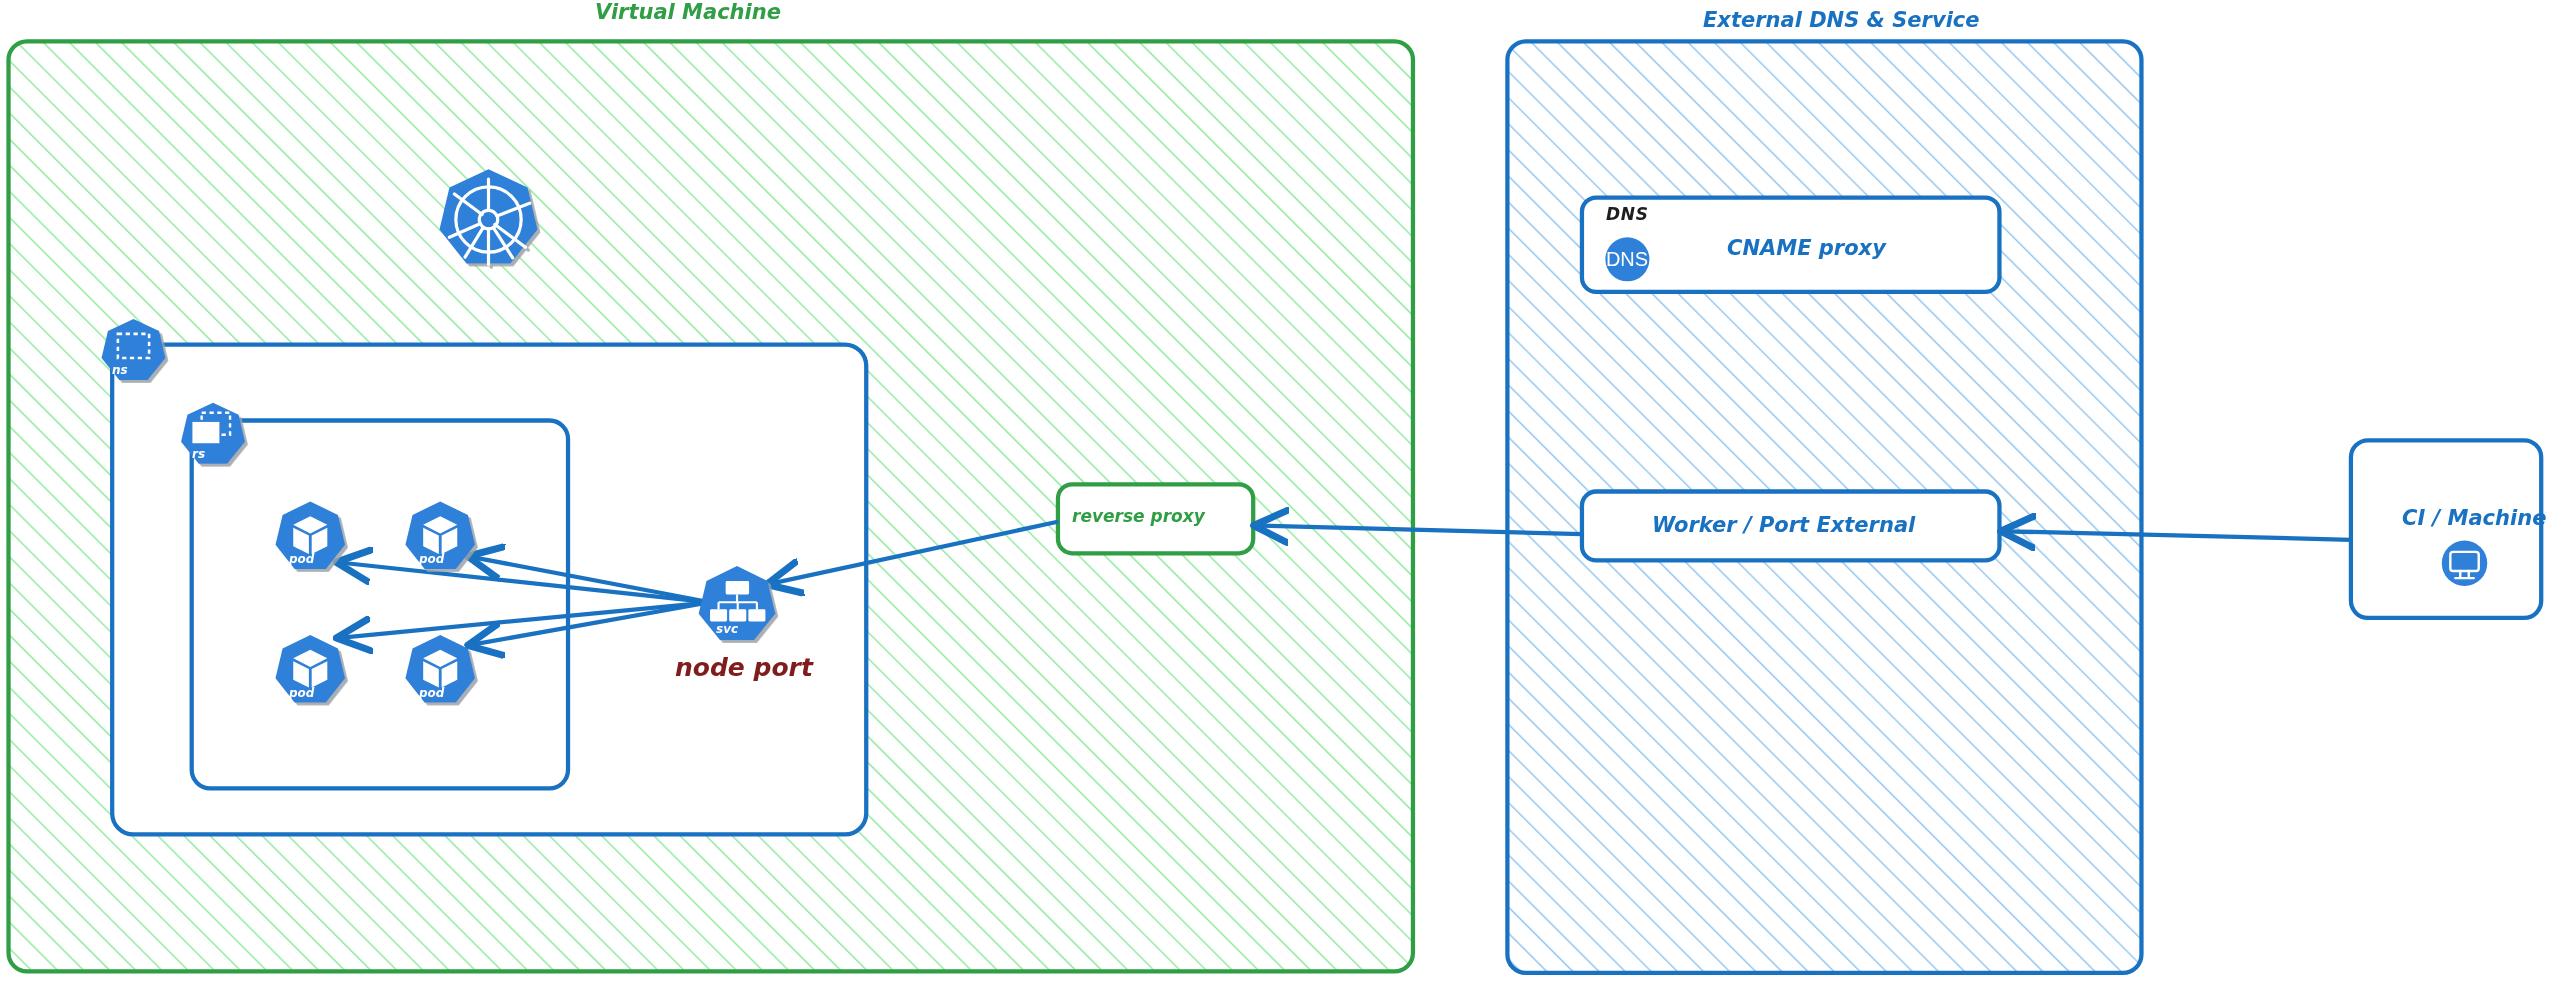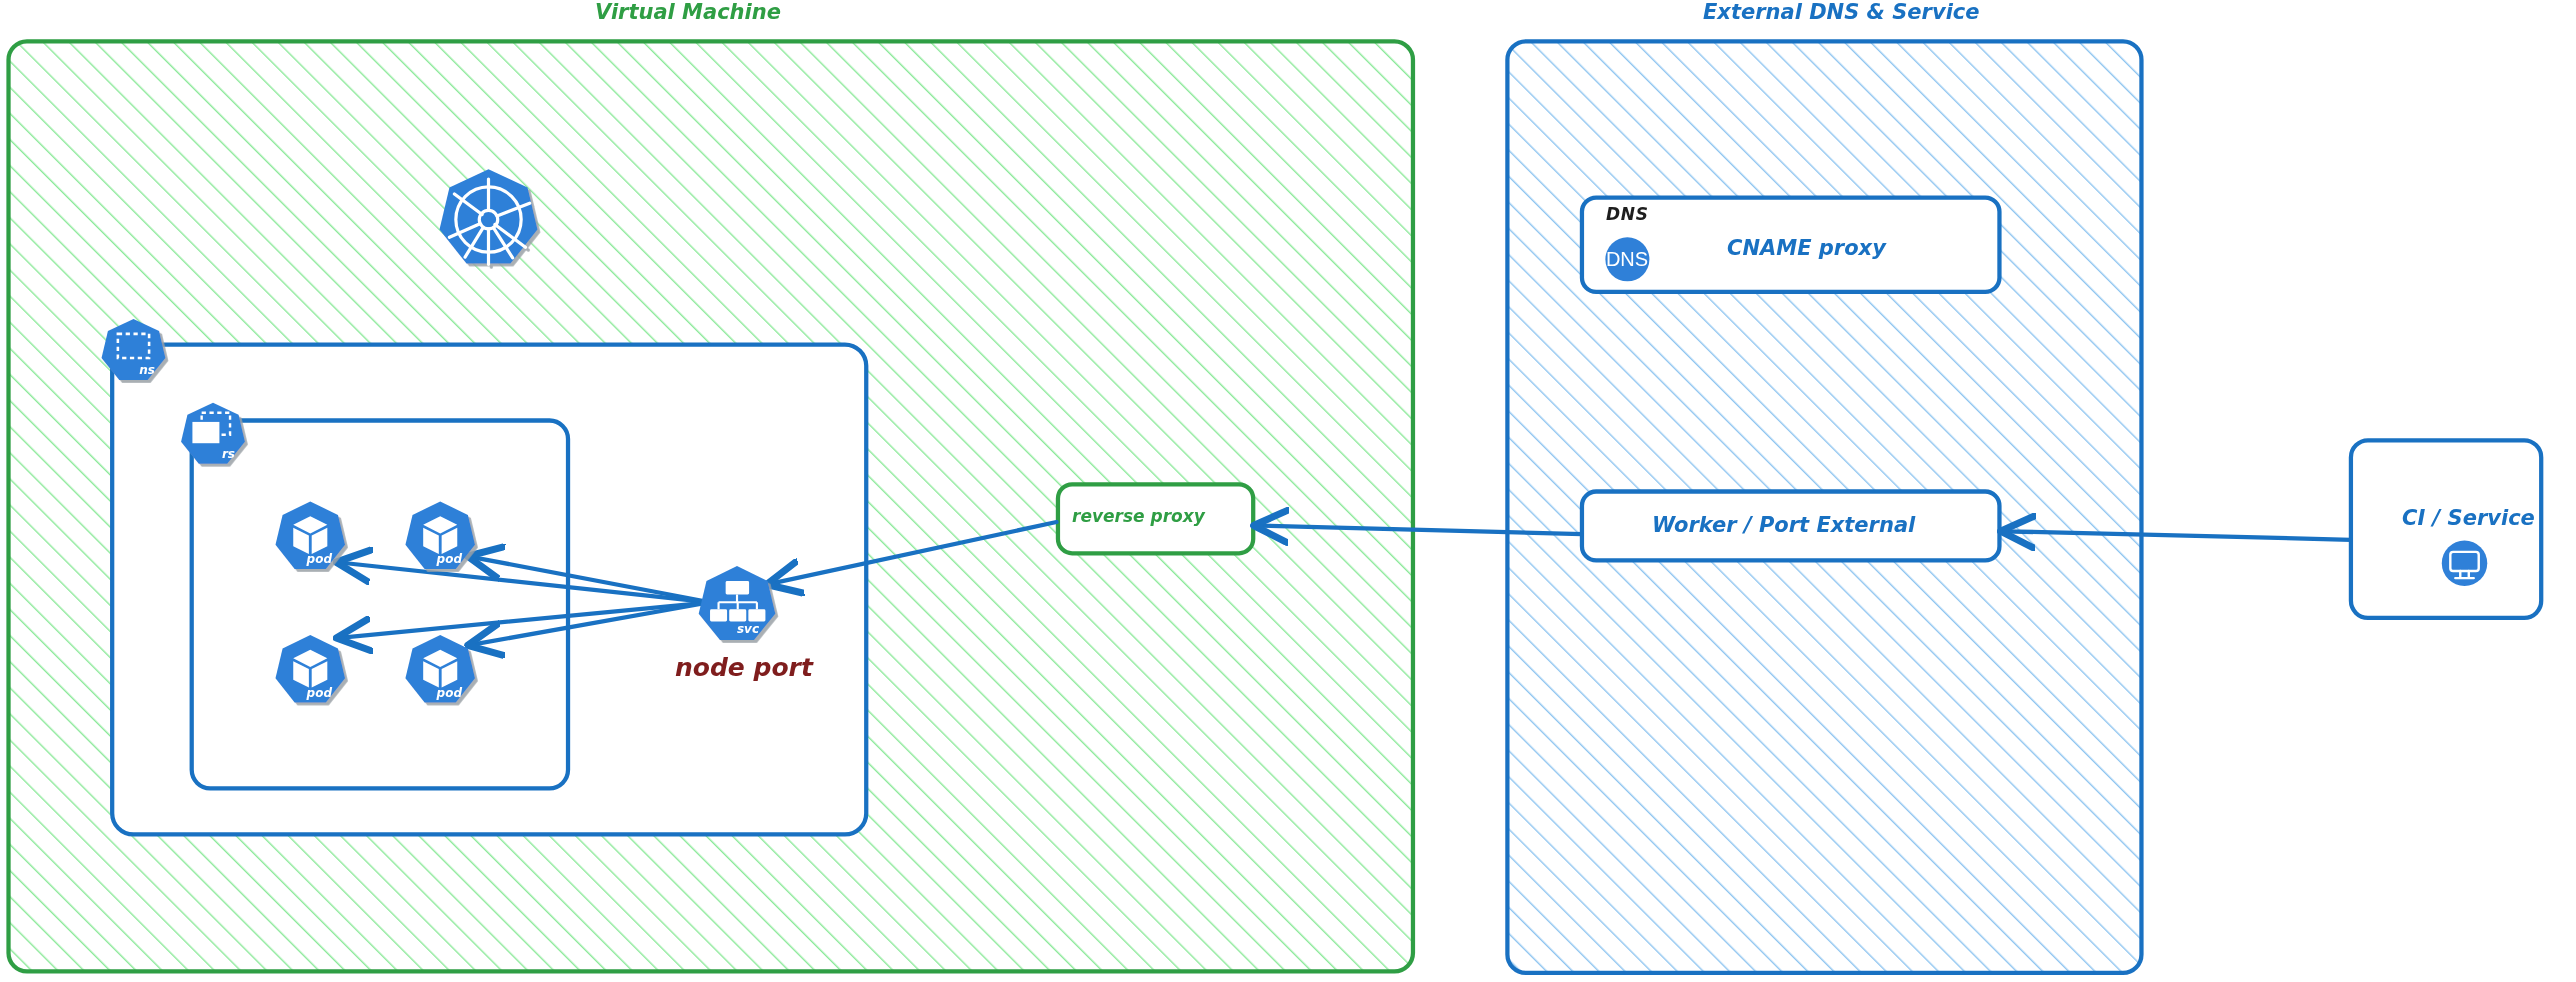--- a/index.html
+++ b/index.html
@@ -18,21 +18,21 @@
     pointer-events:none;
   }
   .title-green{color:#2f9e44;font-size:21px;}
   .title-blue{color:#1971c2;font-size:21px;}
   .box-green{color:#2f9e44;font-size:17px;}
   .box-blue{color:#1971c2;font-size:21px;}
   .small-black{color:#1e1e1e;font-size:17px;letter-spacing:0.7px;}
   .node-lbl{color:#7f1d1d;font-size:25px;}
   .icon-cap{
     position:absolute;color:#ffffff;font-size:12px;font-weight:700;
-    font-style:italic;text-align:right;pointer-events:none;
+    font-style:italic;text-align:left;pointer-events:none;
   }
   .dns-circle-txt{
     position:absolute;color:#ffffff;font-size:20px;font-weight:400;
     font-style:normal;font-family:"Liberation Sans", sans-serif;
     text-align:center;pointer-events:none;
   }
 </style>
 </head>
 <body>
 
@@ -157,31 +157,31 @@
         <rect x="1054" y="858" width="24" height="17" rx="2"></rect>
       </g>
       <g stroke="#ffffff" stroke-width="3" fill="none">
         <path d="M1038,837 L1038,848 M1012,848 L1066,848 M1012,848 L1012,858 M1039,848 L1039,858 M1066,848 L1066,858"></path>
       </g>
     </g>
   </svg>
 
   <div class="lbl title-green" style="left:595px;top:0px;">Virtual Machine</div>
 
-  <div class="lbl title-blue" style="left:1703px;top:0px;">External DNS &amp; Service</div>
+  <div class="lbl title-blue" style="left:1703px;top:8px;">External DNS &amp; Service</div>
 
   <div class="lbl box-green" style="left:1072px;top:506px;">reverse proxy</div>
 
   <div class="lbl small-black" style="left:1606px;top:204px;">DNS</div>
   <div class="dns-circle-txt" style="left:1605px;top:248px;width:44px;">DNS</div>
   <div class="lbl box-blue" style="left:1727px;top:236px;">CNAME proxy</div>
 
   <div class="lbl box-blue" style="left:1652px;top:513px;">Worker / Port External</div>
 
-  <div class="lbl box-blue" style="left:2402px;top:506px;">CI / Service</div>
+  <div class="lbl box-blue" style="left:2402px;top:506px;">CI / Machine</div>
 
   <div class="lbl node-lbl" style="left:675px;top:653px;">node port</div>
 
   <div class="icon-cap" style="left:112px;top:363px;width:43px;">ns</div>
   <div class="icon-cap" style="left:192px;top:447px;width:43px;">rs</div>
   <div class="icon-cap" style="left:289px;top:552px;width:43px;">pod</div>
   <div class="icon-cap" style="left:419px;top:552px;width:43px;">pod</div>
   <div class="icon-cap" style="left:289px;top:686px;width:43px;">pod</div>
   <div class="icon-cap" style="left:419px;top:686px;width:43px;">pod</div>
   <div class="icon-cap" style="left:716px;top:622px;width:43px;">svc</div>

